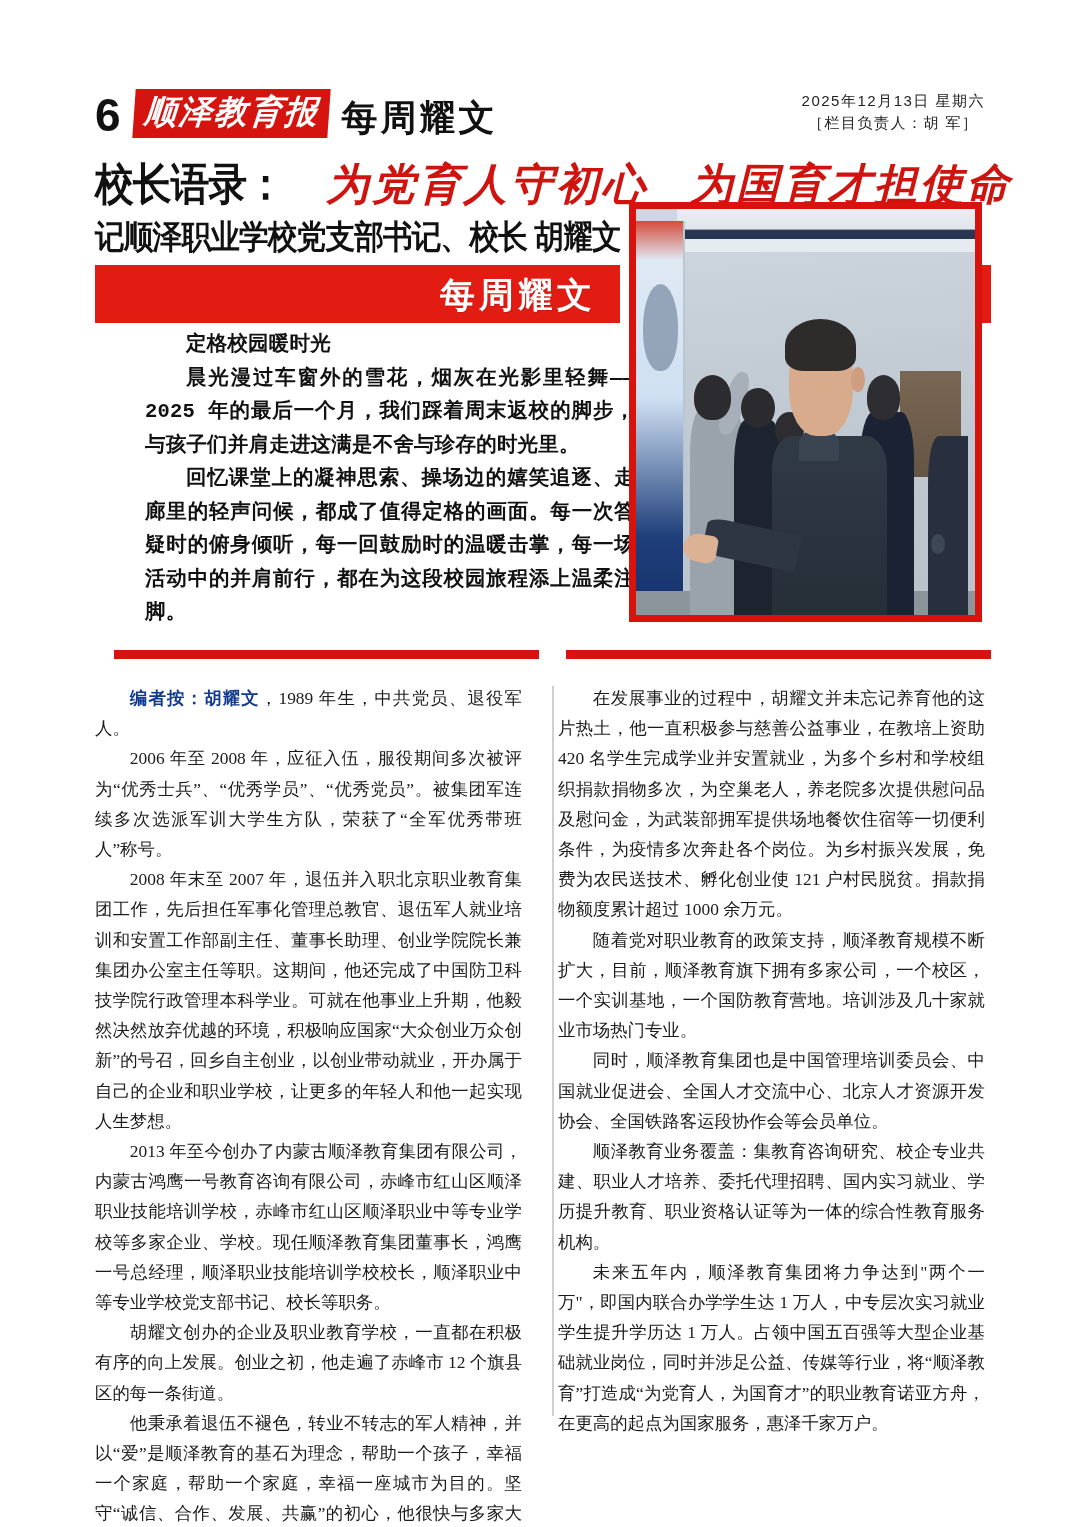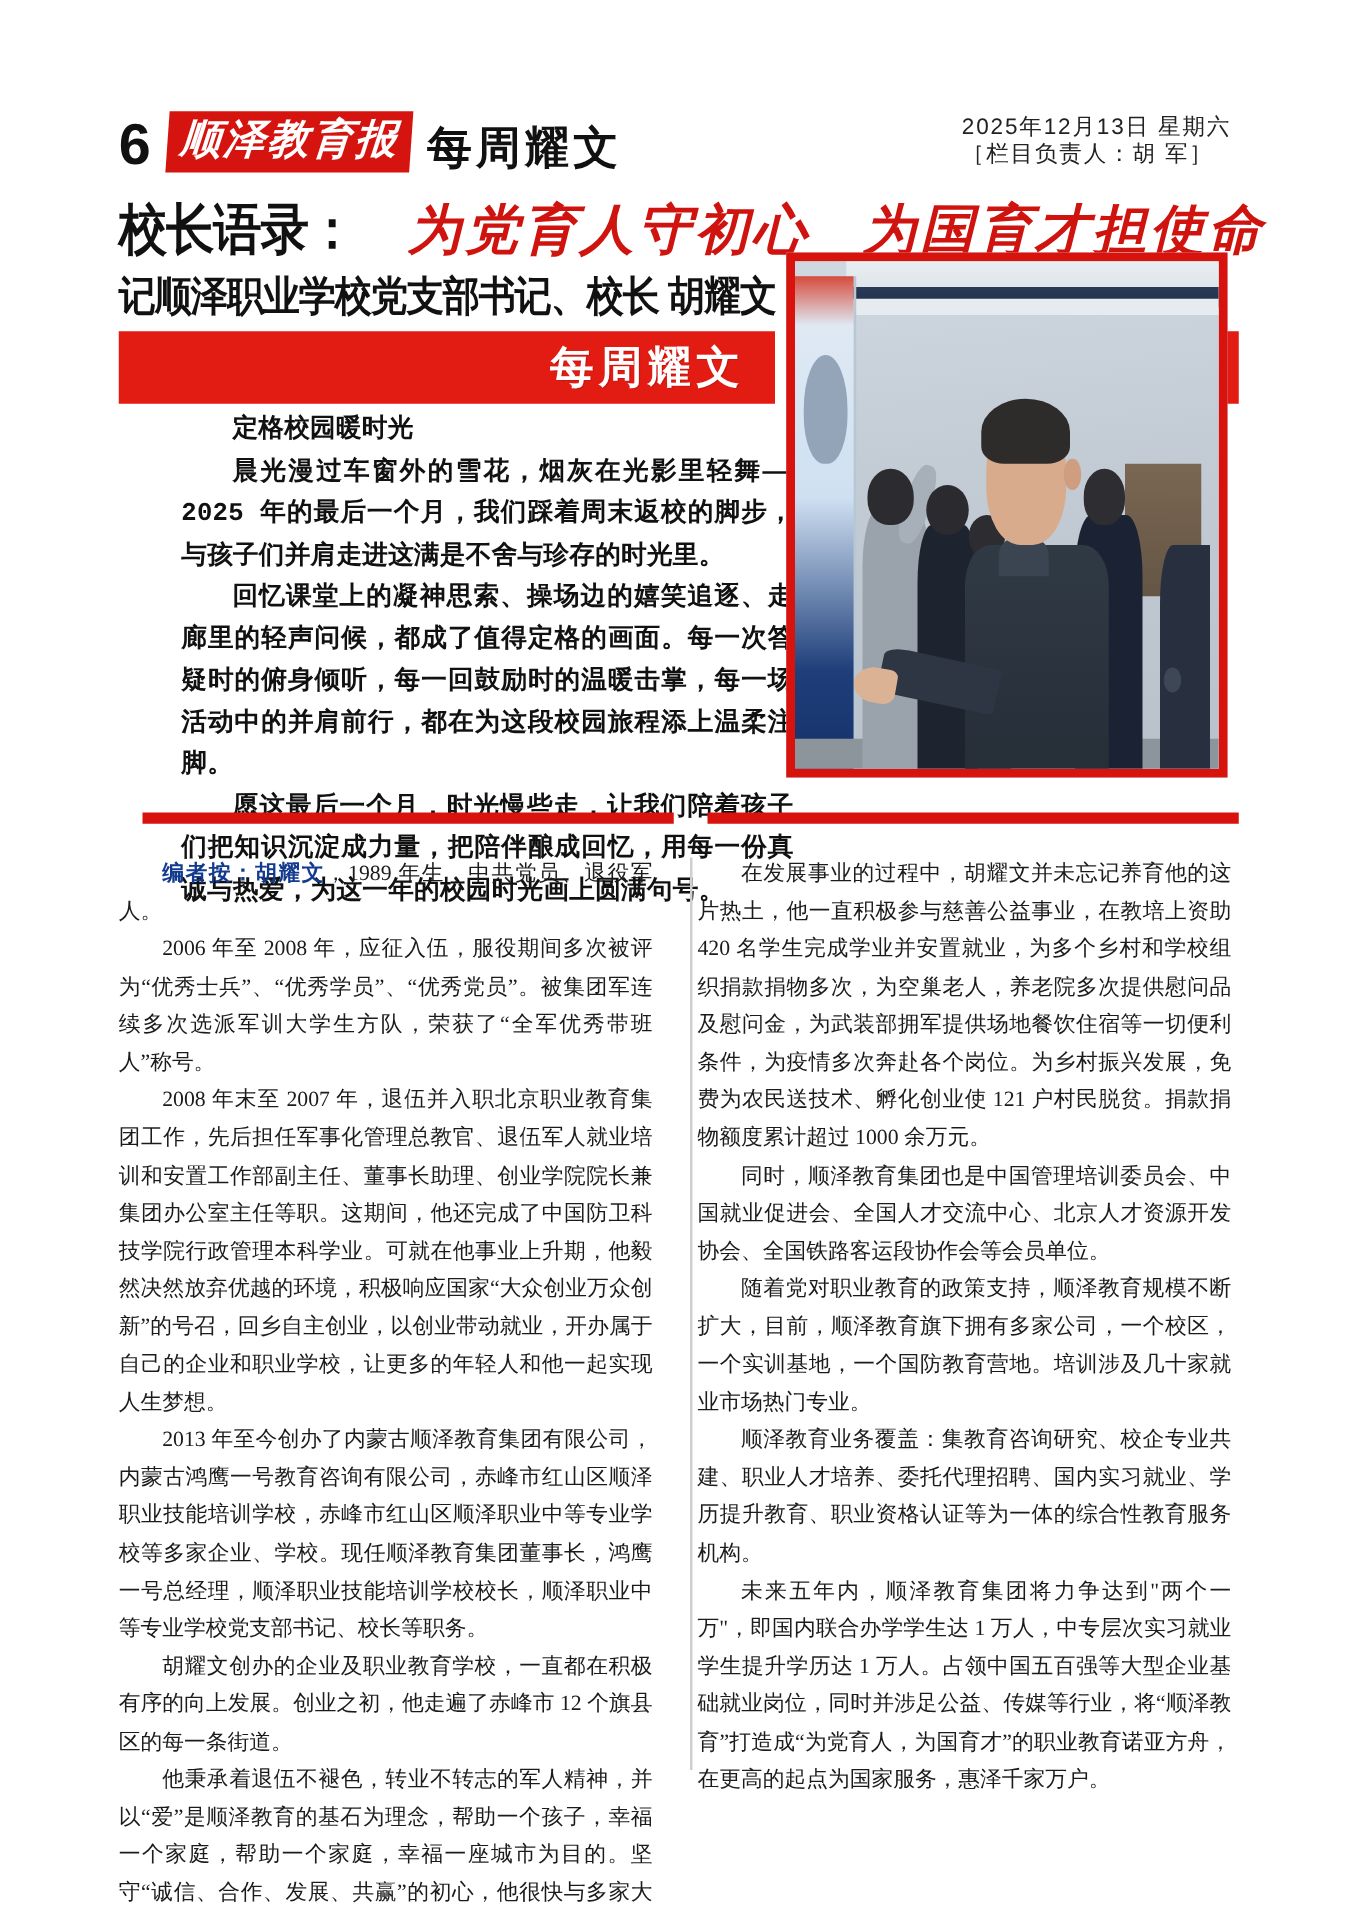--- a/index.html
+++ b/index.html
@@ -51,23 +51,23 @@
     font-weight:700;
     font-size:36px;
     line-height:36px;
     margin-left:13px;
     margin-bottom:2px;
     letter-spacing:3px;
     color:#111;
   }
   .masthead-right{
     margin-left:auto;
-    text-align:left;
-    font-family:"Liberation Sans","DejaVu Sans",sans-serif;
-    font-size:18px;
+    text-align:center;
+    font-family:"Liberation Sans","DejaVu Sans",sans-serif;
+    font-size:15px;
     line-height:22px;
     color:#222;
     letter-spacing:1.5px;
     padding-bottom:4px;
   }
 
   
   .title-row{
     position:relative;
     margin-top:22px;
@@ -385,41 +385,40 @@
       <div class="ph-main-hair"></div>
       <div class="ph-main-ear"></div>
       <div class="ph-badge"></div>
     </div>
   </div>
 
   <div class="lead">
     <p class="head">定格校园暖时光</p>
     <p>晨光漫过车窗外的雪花，烟灰在光影里轻舞——2025 年的最后一个月，我们踩着周末返校的脚步，与孩子们并肩走进这满是不舍与珍存的时光里。</p>
     <p>回忆课堂上的凝神思索、操场边的嬉笑追逐、走廊里的轻声问候，都成了值得定格的画面。每一次答疑时的俯身倾听，每一回鼓励时的温暖击掌，每一场活动中的并肩前行，都在为这段校园旅程添上温柔注脚。</p>
-    <p>愿这最后一个月，时光慢些走，让我们陪着孩子们把知识沉淀成力量，把陪伴酿成回忆，用每一份真诚与热爱，为这一年的校园时光画上圆满句号。</p>
   </div>
 
   <div class="rule left"></div>
   <div class="rule right"></div>
   <div class="vrule"></div>
 
   <div class="cols">
 
     <div class="col">
       <p><span class="editor-tag">编者按：</span><span class="editor-name">胡耀文</span><span>，1989 年生，中共党员、退役军人。</span></p>
       <p>2006 年至 2008 年，应征入伍，服役期间多次被评为“优秀士兵”、“优秀学员”、“优秀党员”。被集团军连续多次选派军训大学生方队，荣获了“全军优秀带班人”称号。</p>
       <p>2008 年末至 2007 年，退伍并入职北京职业教育集团工作，先后担任军事化管理总教官、退伍军人就业培训和安置工作部副主任、董事长助理、创业学院院长兼集团办公室主任等职。这期间，他还完成了中国防卫科技学院行政管理本科学业。可就在他事业上升期，他毅然决然放弃优越的环境，积极响应国家“大众创业万众创新”的号召，回乡自主创业，以创业带动就业，开办属于自己的企业和职业学校，让更多的年轻人和他一起实现人生梦想。</p>
       <p>2013 年至今创办了内蒙古顺泽教育集团有限公司，内蒙古鸿鹰一号教育咨询有限公司，赤峰市红山区顺泽职业技能培训学校，赤峰市红山区顺泽职业中等专业学校等多家企业、学校。现任顺泽教育集团董事长，鸿鹰一号总经理，顺泽职业技能培训学校校长，顺泽职业中等专业学校党支部书记、校长等职务。</p>
       <p>胡耀文创办的企业及职业教育学校，一直都在积极有序的向上发展。创业之初，他走遍了赤峰市 12 个旗县区的每一条街道。</p>
       <p>他秉承着退伍不褪色，转业不转志的军人精神，并以“爱”是顺泽教育的基石为理念，帮助一个孩子，幸福一个家庭，帮助一个家庭，幸福一座城市为目的。坚守“诚信、合作、发展、共赢”的初心，他很快与多家大中专院校签订联合办学协议。</p>
     </div>
 
     <div class="col">
       <p>在发展事业的过程中，胡耀文并未忘记养育他的这片热土，他一直积极参与慈善公益事业，在教培上资助 420 名学生完成学业并安置就业，为多个乡村和学校组织捐款捐物多次，为空巢老人，养老院多次提供慰问品及慰问金，为武装部拥军提供场地餐饮住宿等一切便利条件，为疫情多次奔赴各个岗位。为乡村振兴发展，免费为农民送技术、孵化创业使 121 户村民脱贫。捐款捐物额度累计超过 1000 余万元。</p>
+      <p>随着党对职业教育的政策支持，顺泽教育规模不断扩大，目前，顺泽教育旗下拥有多家公司，一个校区，一个实训基地，一个国防教育营地。培训涉及几十家就业市场热门专业。</p>
       <p>同时，顺泽教育集团也是中国管理培训委员会、中国就业促进会、全国人才交流中心、北京人才资源开发协会、全国铁路客运段协作会等会员单位。</p>
-      <p>随着党对职业教育的政策支持，顺泽教育规模不断扩大，目前，顺泽教育旗下拥有多家公司，一个校区，一个实训基地，一个国防教育营地。培训涉及几十家就业市场热门专业。</p>
       <p>顺泽教育业务覆盖：集教育咨询研究、校企专业共建、职业人才培养、委托代理招聘、国内实习就业、学历提升教育、职业资格认证等为一体的综合性教育服务机构。</p>
       <p>未来五年内，顺泽教育集团将力争达到"两个一万"，即国内联合办学学生达 1 万人，中专层次实习就业学生提升学历达 1 万人。占领中国五百强等大型企业基础就业岗位，同时并涉足公益、传媒等行业，将“顺泽教育”打造成“为党育人，为国育才”的职业教育诺亚方舟，在更高的起点为国家服务，惠泽千家万户。</p>
     </div>
 
   </div>
 
 </div>
 
 </body></html>

